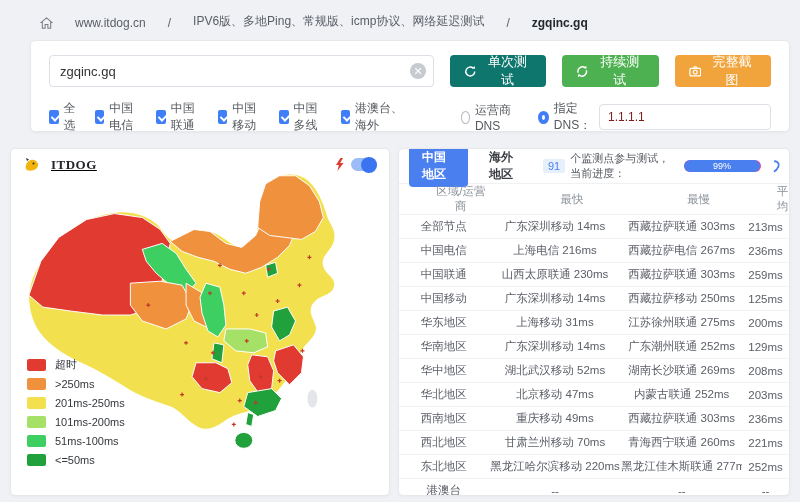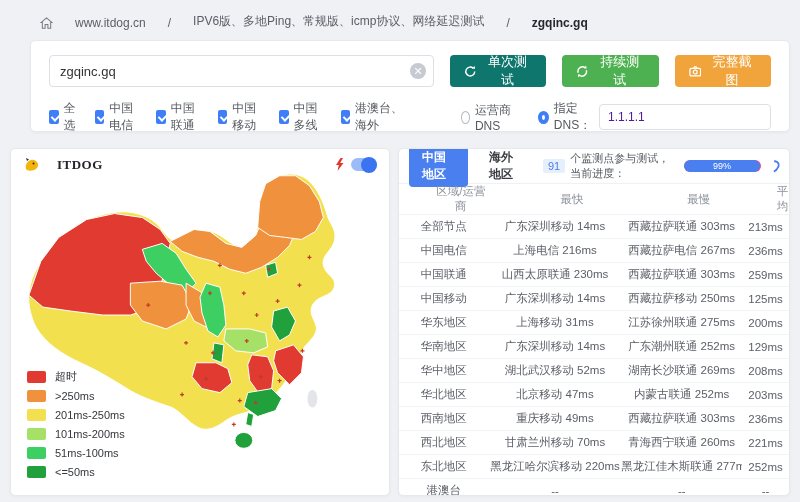--- a/index.html
+++ b/index.html
@@ -25,31 +25,31 @@
   .row2 { display:flex; align-items:center; margin-top:13px; font-size:12px; color:#55595f; }
   .ck { display:flex; align-items:center; gap:5px; margin-right:15px; cursor:pointer; }
   .ckbox { width:14px; height:14px; border-radius:2px; background:#3f7ef7; position:relative; }
   .ckbox::after { content:""; position:absolute; left:4px; top:1.5px; width:4px; height:7px;
     border:solid #fff; border-width:0 2px 2px 0; transform:rotate(45deg); }
   .radio { width:13px; height:13px; border:1px solid #b6bac1; border-radius:50%; background:#fff; margin-right:5px; }
   .radio.sel { border:4px solid #3f7ef7; width:13px; height:13px; }
   .rgrp { display:flex; align-items:center; margin-left:42px; }
   .rgrp2 { display:flex; align-items:center; margin-left:22px; }
   .dns-inp { width:172px; height:26px; border:1px solid #dcdfe6; border-radius:4px;
-    font-size:12px; color:#4c1d95; padding:4px 8px; margin-left:6px; outline:none; }
+    font-size:12px; color:#7f1d1d; padding:4px 8px; margin-left:6px; outline:none; }
   
   .map-card { left:10px; top:148px; width:380px; height:348px; overflow:hidden; }
-  .logo { position:absolute; left:12px; top:8px; display:flex; align-items:center; gap:17px; z-index:3; }
+  .logo { position:absolute; left:12px; top:8px; display:flex; align-items:center; gap:11px; z-index:3;text-decoration:underline; }
   .logo .lt { font-family:"Liberation Serif",serif; font-weight:bold; font-size:13px; color:#23252b; letter-spacing:.5px; }
   .map-tools { position:absolute; right:12px; top:9px; display:flex; align-items:center; gap:7px; z-index:3; }
   .toggle { width:26px; height:13px; border-radius:7px; background:#9cbcf7; position:relative; cursor:pointer; }
   .toggle::after { content:""; position:absolute; right:0; top:-1.5px; width:16px; height:16px;
     border-radius:50%; background:#3b74f0; }
   .mapsvg { position:absolute; left:0; top:16px; }
-  .legend { position:absolute; left:16px; bottom:14px; z-index:3; }
+  .legend { position:absolute; left:16px; bottom:26px; z-index:3; }
   .lg-row { display:flex; align-items:center; gap:9px; height:19px; }
   .lg-sw { width:19px; height:12px; border-radius:2px; }
   .lg-lb { font-size:11px; color:#34373c; }
   
   .res-card { left:398px; top:148px; width:392px; height:348px; overflow:hidden; }
   .res-head { height:35px; display:flex; align-items:center; padding:0 10px; gap:8px;
     border-bottom:1px solid #f0f1f3; }
   .tab { font-size:12px; padding:4px 13px; border-radius:4px; cursor:pointer; color:#3a3d42;font-weight:bold; }
   .tab.on { background:#4a7ff0; color:#fff; }
   .badge { background:#e6effc; color:#4a7ff0; font-size:11px; padding:1px 5px; border-radius:2px; }

